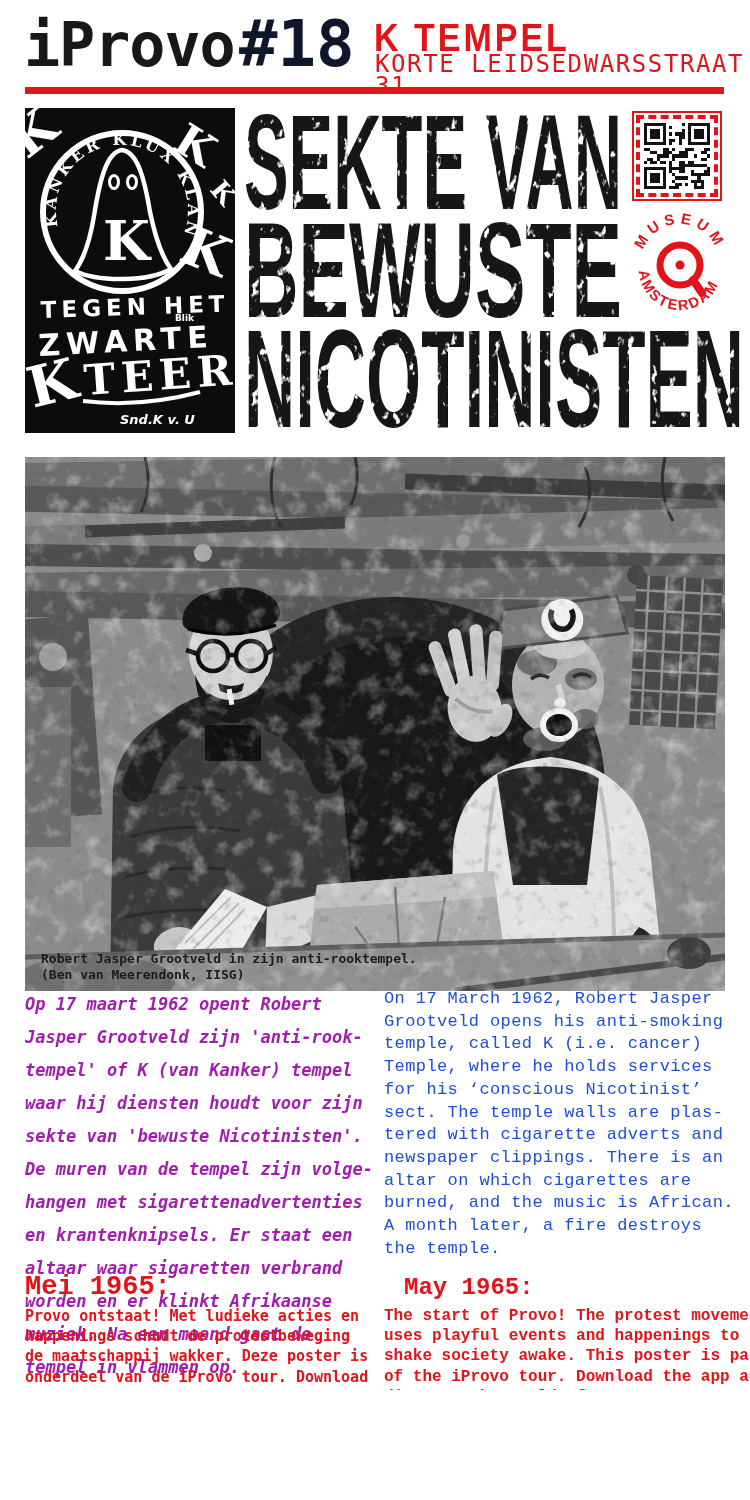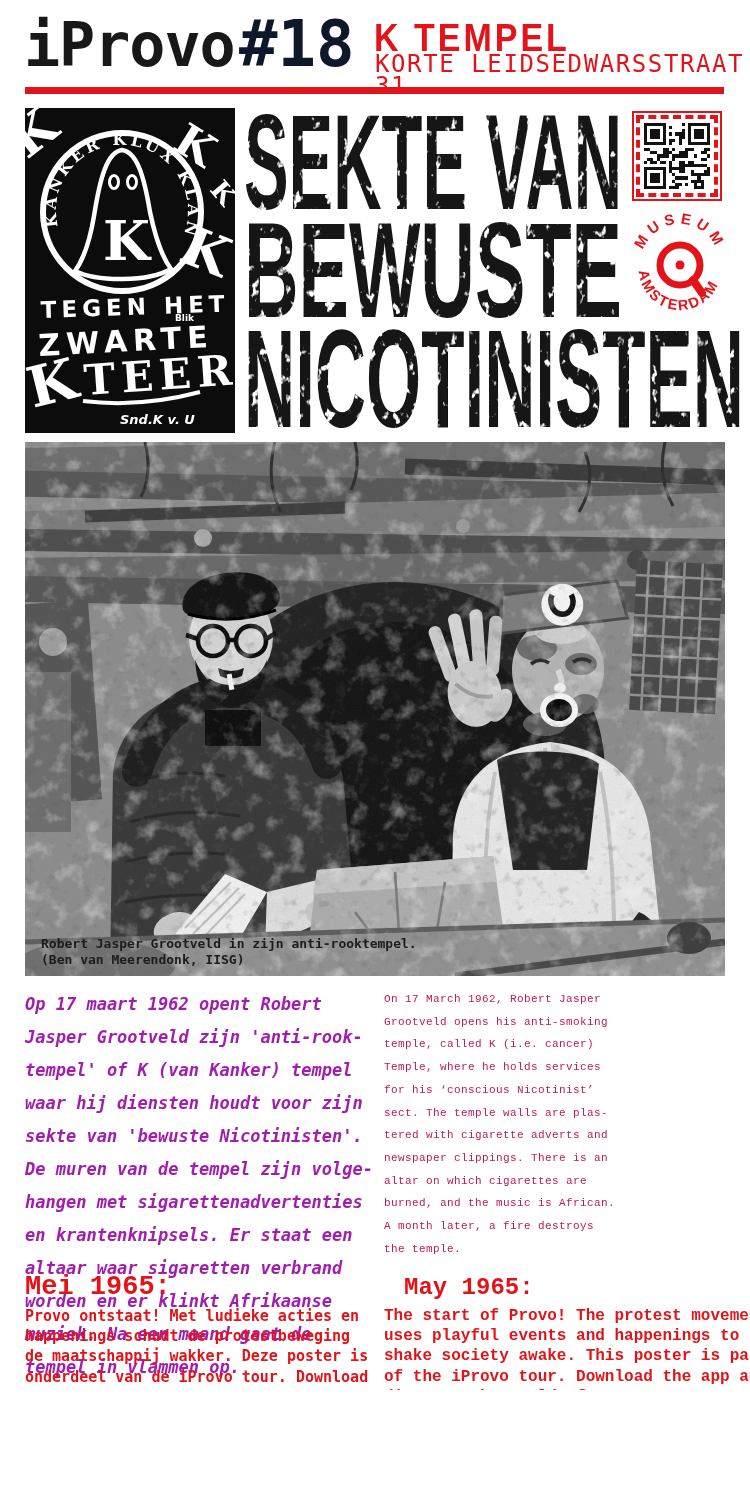--- a/index.html
+++ b/index.html
@@ -18,27 +18,27 @@
   
   .title-line{left:243px;display:block;}
   .t1{top:109px;}
   .t2{top:217px;}
   .t3{top:324px;}
   
   .qr-outer{left:632px;top:111px;border:2px solid #e2141a;padding:2px;background:#fff;}
   .qr-inner{border:4px dashed #e2141a;padding:4px;background:#fff;}
   .qr-inner svg{display:block;}
   
-  .photo{left:25px;top:442px;width:700px;height:534px;background:#8c8c8c;}
+  .photo{left:25px;top:457px;width:700px;height:534px;background:#8c8c8c;}
   .caption{left:16px;bottom:8px;font-size:13px;line-height:16px;font-weight:bold;
            color:#1c1c1c;white-space:pre;}
   
   .col-nl{left:25px;top:988px;width:348px;font-size:17px;line-height:33px;font-weight:bold;white-space:pre;color:#a21caf;font-style:italic;}
-  .col-en{left:384px;top:988px;width:350px;font-size:11px;line-height:22.7px;letter-spacing:0.4px;
-          font-family:"Liberation Mono",monospace;white-space:pre;color:#be185d;}
+  .col-en{left:384px;top:988px;width:350px;font-size:17px;line-height:22.7px;letter-spacing:0.4px;
+          font-family:"Liberation Mono",monospace;white-space:pre;color:#1d4ed8;}
   .h-nl{left:25px;top:1272px;font-size:27px;font-weight:bold;color:#e2141a;font-family:Liberation Mono, monospace;}
   .p-nl{left:25px;top:1306px;font-size:15px;line-height:20.2px;font-weight:bold;color:#e2141a;white-space:pre;}
   .h-en{left:384px;top:1274px;font-size:24px;font-weight:bold;color:#e2141a;font-family:"Liberation Mono",monospace;margin-left:20px;}
   .p-en{left:384px;top:1306px;font-size:16px;line-height:20.2px;font-weight:bold;color:#e2141a;
         font-family:"Liberation Mono",monospace;white-space:pre;}
   .footer-svg{left:25px;top:1424px;}
 </style>
 </head>
 <body>
 

